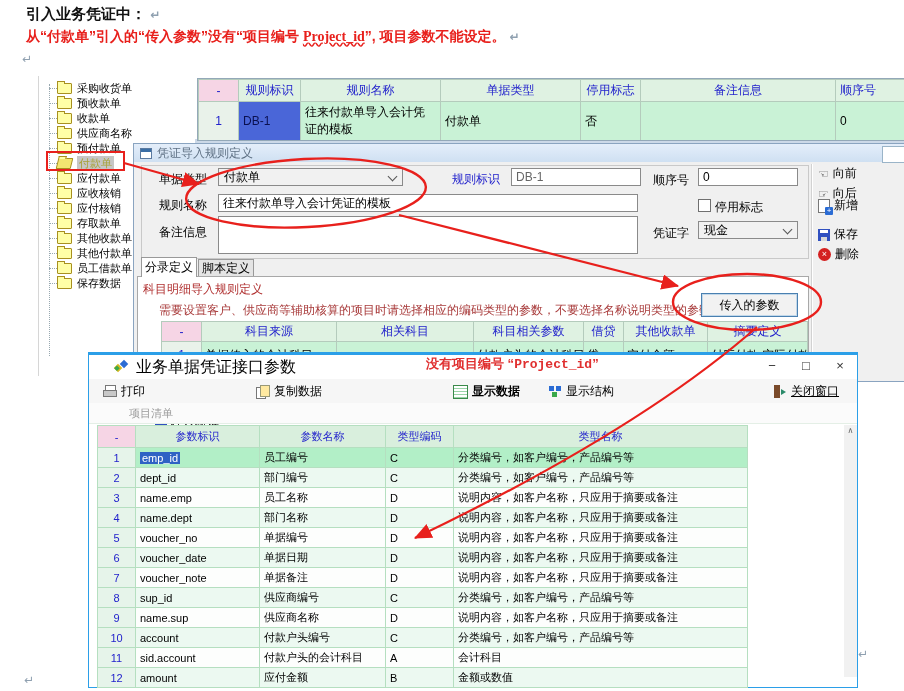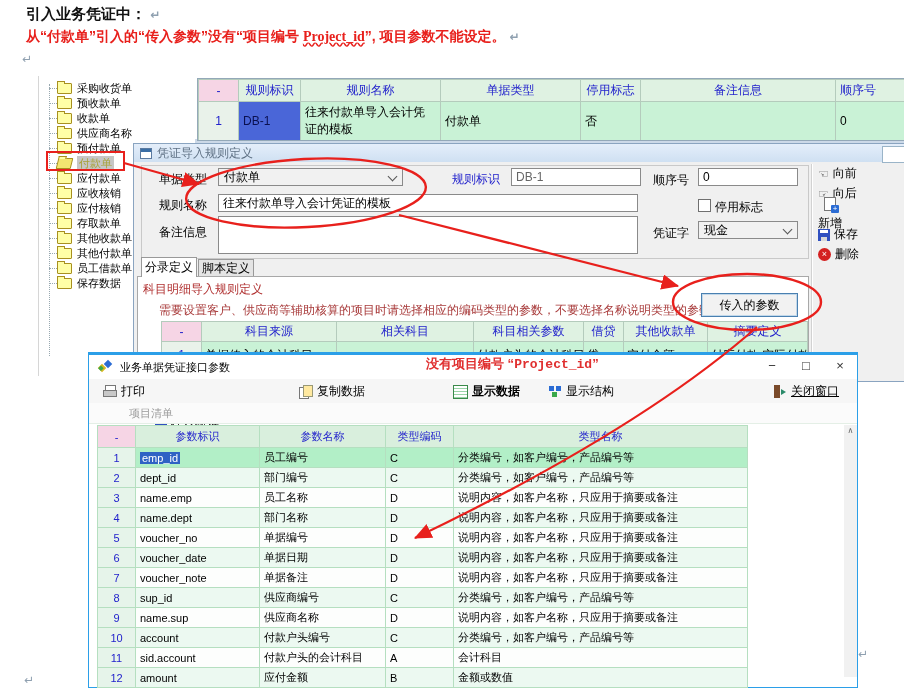--- a/index.html
+++ b/index.html
@@ -78,21 +78,21 @@
   #entry-table{width:646px;font-size:12px;}
   #entry-table th,#entry-table td{border:1px solid #b4cbbc;padding:0 3px;overflow:hidden;white-space:nowrap;}
   #entry-table th{height:19px;background:#dff2e2;color:#2222cc;font-weight:normal;}
   #entry-table th.hpink{background:#f6d5e5;}
   #entry-table td{height:26px;background:#c9f2d6;}
   #entry-table td.rownum{background:#e9f2ea;color:#2222cc;text-align:center;}
 
   
   #params-dialog{left:88px;top:352px;width:770px;height:336px;background:#fff;border:1px solid #2b9fe8;z-index:20;box-sizing:border-box;}
   .d2-topline{position:absolute;left:0;top:0;right:0;height:2px;background:#2b9fe8;}
-  .d2-title{position:absolute;left:0;top:2px;right:0;height:24px;background:#fff;display:flex;align-items:center;padding-left:10px;font-size:11px;}
+  .d2-title{position:absolute;left:16px;top:2px;right:0;height:24px;background:#fff;display:flex;align-items:center;padding-left:10px;font-size:16px;}
   .dico{width:14px;height:13px;position:relative;margin-right:7px;flex:none;}
   .dico::before{content:"";position:absolute;left:0;top:4px;width:6px;height:6px;background:#d8b820;transform:rotate(45deg);}
   .dico::after{content:"";position:absolute;left:6px;top:0;width:6px;height:6px;background:#2b6cd4;transform:rotate(45deg);
                box-shadow:-2px 8px 0 -1px #3aa84a;}
   .winbtn{position:absolute;top:4px;width:22px;height:18px;text-align:center;font-size:13px;line-height:18px;color:#333;cursor:default;}
   .d2-toolbar{position:absolute;left:0;top:26px;right:0;height:24px;background:#f6f6f6;border-bottom:1px solid #e0e0e0;font-size:12px;}
   .titem{position:absolute;top:4px;display:flex;align-items:center;gap:4px;white-space:nowrap;cursor:default;}
   .tico{width:14px;height:13px;position:relative;flex:none;}
   .tico-print::before{content:"";position:absolute;left:2px;top:0;width:9px;height:4px;background:#fff;border:1px solid #777;}
   .tico-print::after{content:"";position:absolute;left:0;bottom:1px;width:12px;height:5px;background:#c8c8c8;border:1px solid #777;}
@@ -267,21 +267,21 @@
 
     <div class="d1-divider"></div>
     <div class="navbtn" style="top:21px;">
         <span class="hglyph">☜</span>
         <span>向前</span>
       </div>
     <div class="navbtn" style="top:41px;">
         <span class="hglyph">☞</span>
         <span>向后</span>
       </div>
-    <div class="navbtn" style="top:53px;flex-direction:column;">
+    <div class="navbtn" style="top:53px;">
         <span class="nico nico-new"></span>
         <span>新增</span>
       </div>
     <div class="navbtn" style="top:82px;">
         <span class="nico nico-save"></span>
         <span>保存</span>
       </div>
     <div class="navbtn" style="top:102px;">
         <span class="nico nico-del">×</span>
         <span>删除</span>
@@ -343,21 +343,21 @@
 
     <div class="d2-toolbar">
       <div class="titem" style="left:14px;">
           <span class="tico tico-print"></span>
           <span>打印</span>
         </div>
       <div class="titem" style="left:66px;margin-top:34px;">
           <span class="tico tico-save"></span>
           <span>保存数据</span>
         </div>
-      <div class="titem" style="left:167px;margin-left:43px;">
+      <div class="titem" style="left:167px;">
           <span class="tico tico-copy"></span>
           <span>复制数据</span>
         </div>
       <div class="titem" style="left:364px;font-weight:bold;">
           <span class="tico tico-grid"></span>
           <span>显示数据</span>
         </div>
       <div class="titem" style="left:459px;">
           <span class="tico tico-struct"></span>
           <span>显示结构</span>

